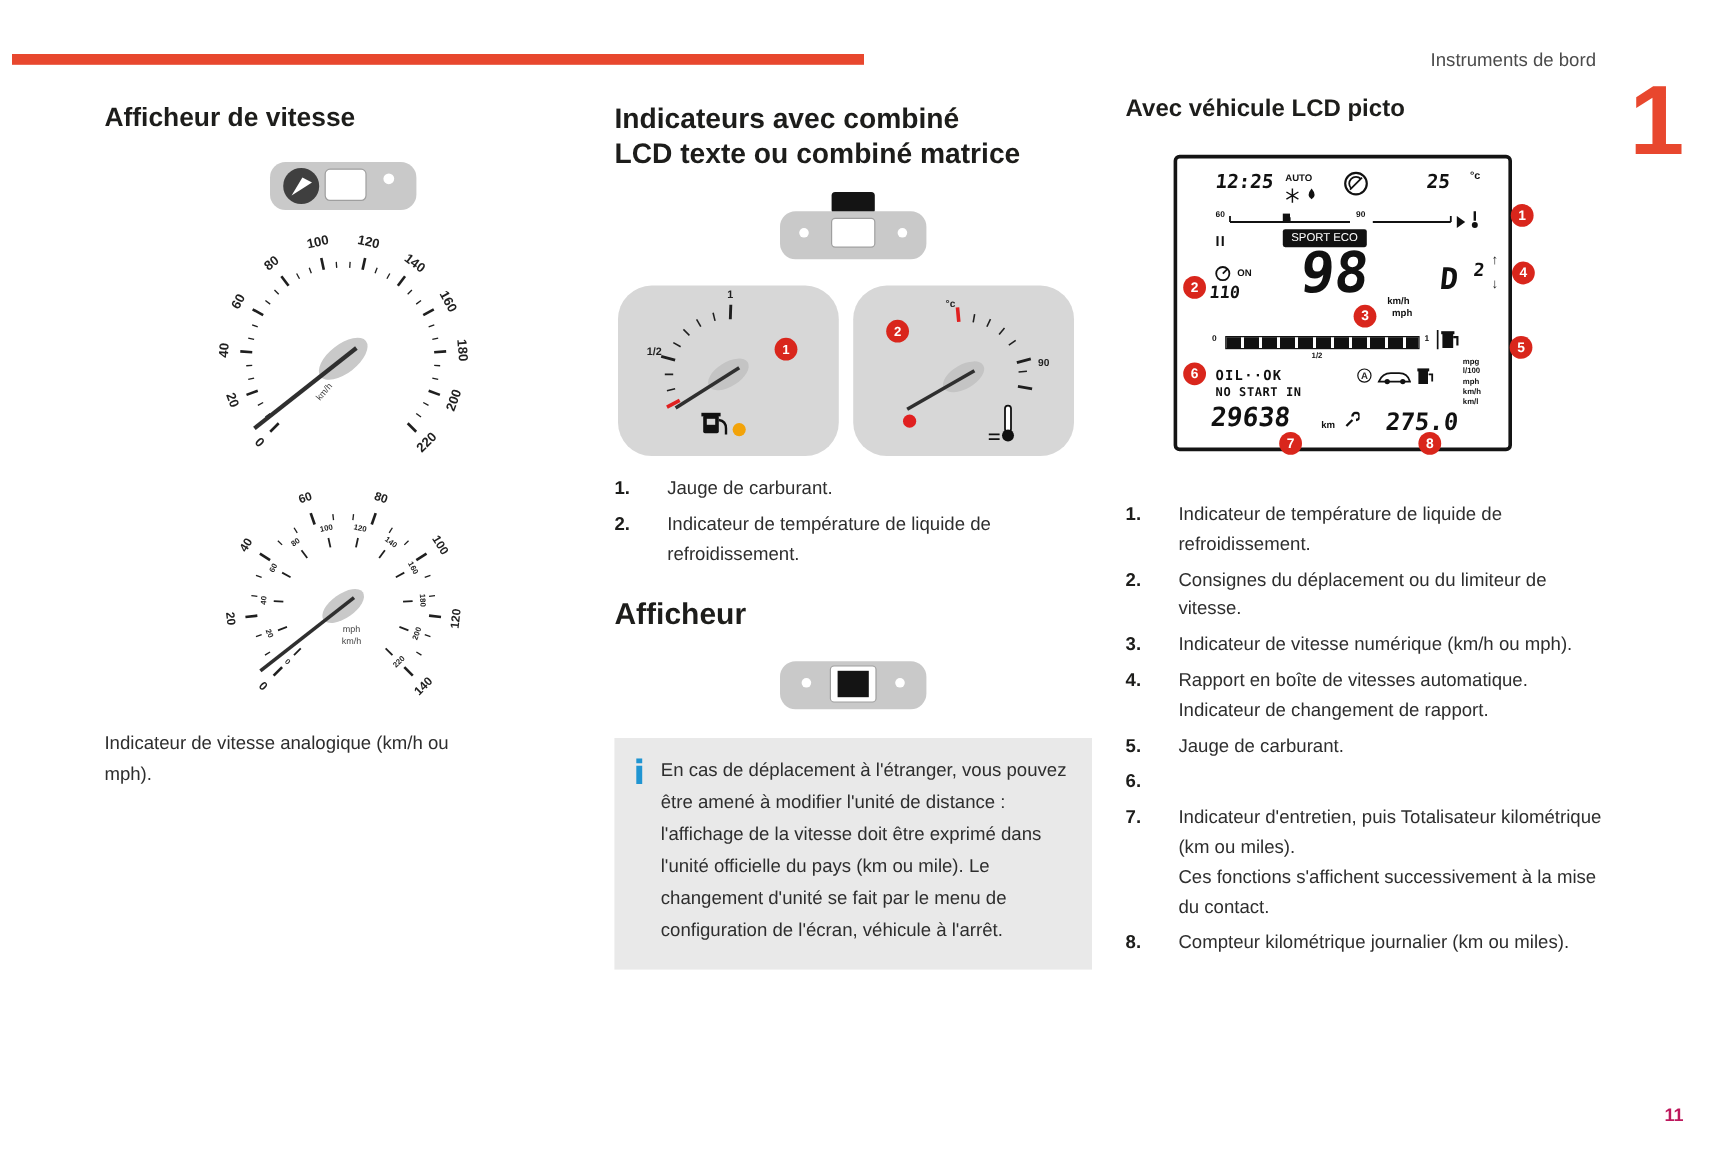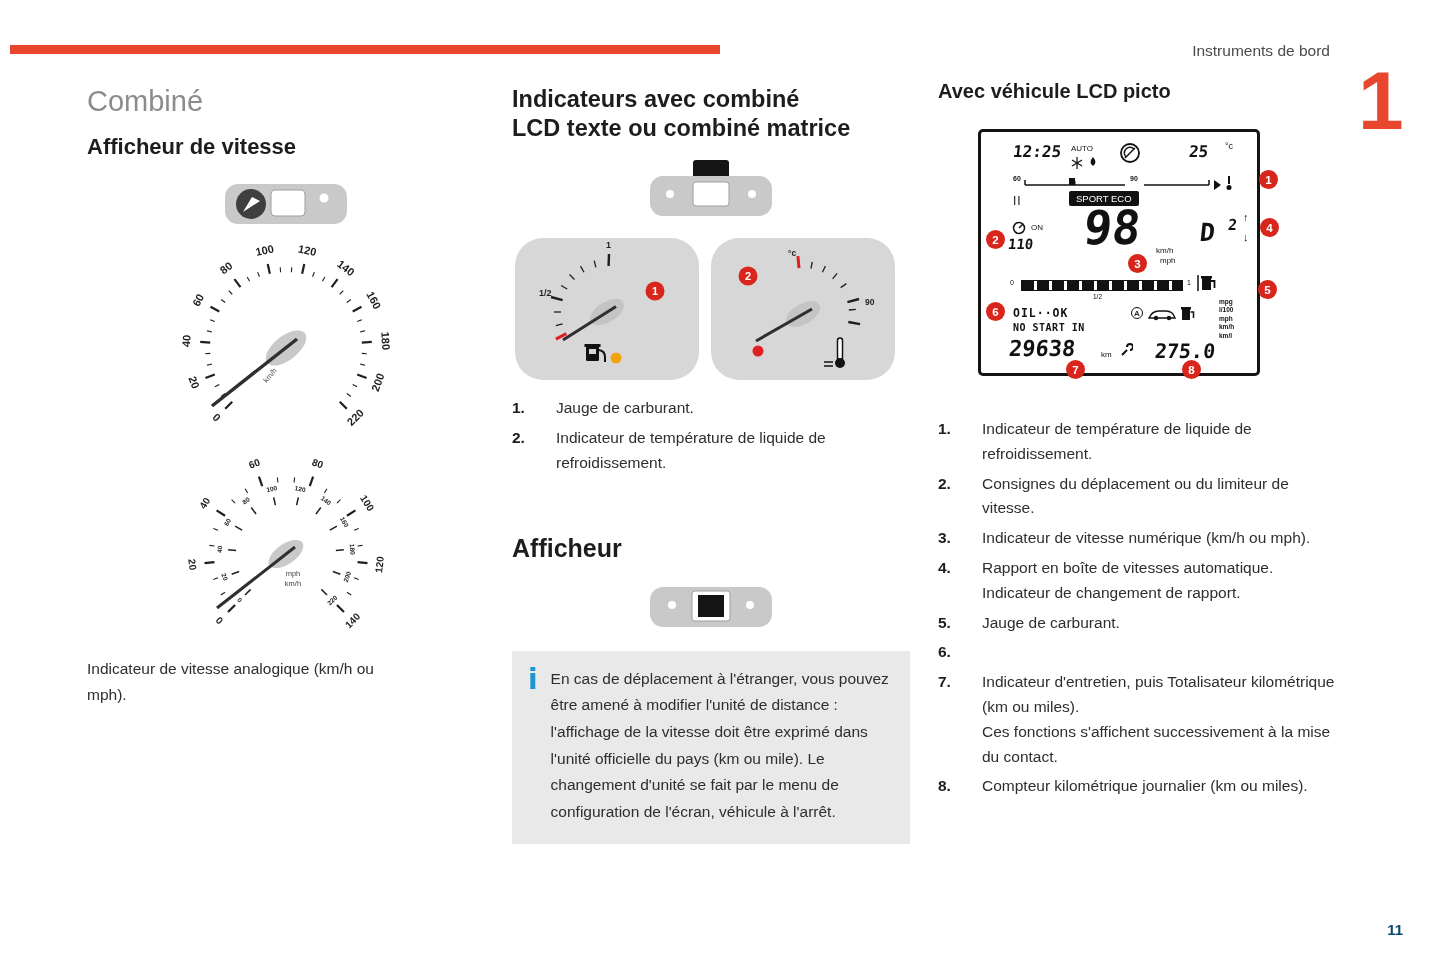--- a/index.html
+++ b/index.html
@@ -2,44 +2,44 @@
 <html style="--accent: #e8472e; --badge: #d9261c; --info: #2095d2;"><head>
 <meta charset="utf-8">
 <style>
 :root{--accent:#e8472e;--badge:#d9261c;--info:#2095d2}
 *{margin:0;padding:0;box-sizing:border-box}
 body{font-family:"Liberation Sans","DejaVu Sans",sans-serif;background:#fff;color:#2e2e2e}
 .page{position:relative;width:1445px;height:964px;background:#fff;overflow:hidden}
 .redbar{position:absolute;left:10px;top:45px;width:710px;height:9px;background:var(--accent)}
 .header-title{position:absolute;top:42px;right:115px;font-size:15.5px;color:#4b4b4b}
 .chapter{position:absolute;left:1358px;top:60px;font-size:82px;font-weight:700;color:var(--accent);line-height:1}
-.pagenum{position:absolute;right:42px;bottom:26px;font-size:15px;font-weight:700;color:#0c4a6e}
+.pagenum{position:absolute;right:42px;bottom:26px;font-size:15px;font-weight:700;color:#be185d}
 .col{position:absolute;top:85px;width:398px}
 .c1{left:87px}.c2{left:512px}.c3{left:938px;top:80px;width:402px}
 h1{font-size:29px;font-weight:400;color:#8c8c8c;margin-bottom:16px}
 h2{font-size:22px;font-weight:700;color:#1d1d1b;margin-bottom:10px}
 .c2 h2.main{font-size:23.5px;line-height:1.22;max-width:340px;margin-bottom:15px}
-.c2 h2.aff{font-size:25px;margin-top:58px}
+.c2 h2.aff{font-size:25px;margin-top:22px}
 .c3 h2{font-size:20px}
 .centerfig{display:flex;justify-content:center}
 .caption{font-size:15.5px;line-height:1.65;color:#2e2e2e;margin-top:14px;max-width:330px}
 .list{margin-top:12px}
 .li{display:grid;grid-template-columns:44px 1fr;margin-bottom:5px;font-size:15.5px;line-height:1.6;color:#2e2e2e}
 .li .num{font-weight:700;color:#1d1d1b}
 .lines span{display:block}
 .gauges{display:flex;gap:6px;margin-top:12px}
 .gunit{font-size:7.5px;fill:#444}
 .infobox{background:#e9e9e9;margin-top:18px;padding:15px 16px 18px;display:flex;gap:13px}
 .info-i{color:var(--info);font-weight:700;font-size:28px;line-height:1;font-family:"DejaVu Sans",sans-serif}
 .infotxt{font-size:15.5px;line-height:1.72;color:#2e2e2e}
 .lcd-fig{position:relative;width:320px;height:268px;margin:26px 0 0 40px}
 .lcd{position:absolute;left:0;top:0;width:282px;height:247px;border:3px solid #141414;border-radius:5px;background:#fff}
 .lcd>*{position:absolute}
 .seg{font-family:"DejaVu Sans Mono",monospace;font-weight:700;transform:skewX(-6deg);display:inline-block;color:#111}
-.tiny{font-size:8px;font-weight:400;color:#111}
+.tiny{font-size:8px;font-weight:700;color:#111}
 .dotm{font-family:"DejaVu Sans Mono",monospace;font-weight:700;color:#111}
 .clock{left:32px;top:10px;font-size:16px}
 .auto{left:90px;top:12px}
 .climate{left:88px;top:24px}
 .recirc{left:136px;top:8px}
 .temp{left:208px;top:10px;font-size:16px}
 .tempu{left:244px;top:9px;font-size:9px}
 .tempbar{left:32px;top:40px}
 .two{left:32px;top:62px;font-size:12px;letter-spacing:1px}
 .modebox{left:88px;top:59px;background:#111;color:#fff;font-size:9.5px;font-weight:400;padding:2px 7px;border-radius:2px}
@@ -76,21 +76,20 @@
 </head>
 <body>
 
 <div class="page">
 
   <div class="redbar"></div>
   <div class="header-title">Instruments de bord</div>
   <div class="chapter">1</div>
 
   <section class="col c1">
-    <h1>Combiné</h1>
     <h2>Afficheur de vitesse</h2>
 
     <figure class="centerfig mt16">
       <svg width="126" height="54" viewBox="0 0 126 54">
         <rect x="2" y="8" width="122" height="40" rx="13" fill="#c9c9c9"></rect>
         <circle cx="28" cy="28" r="15" fill="#3f3f3f"></circle>
         <path d="M20 36 L37 25 L29 21 Z" fill="#fff"></path>
         <rect x="48" y="14" width="34" height="26" rx="4" fill="#fff" stroke="#9f9f9f"></rect>
         <circle cx="101" cy="22" r="4.5" fill="#fff"></circle>
       </svg>

